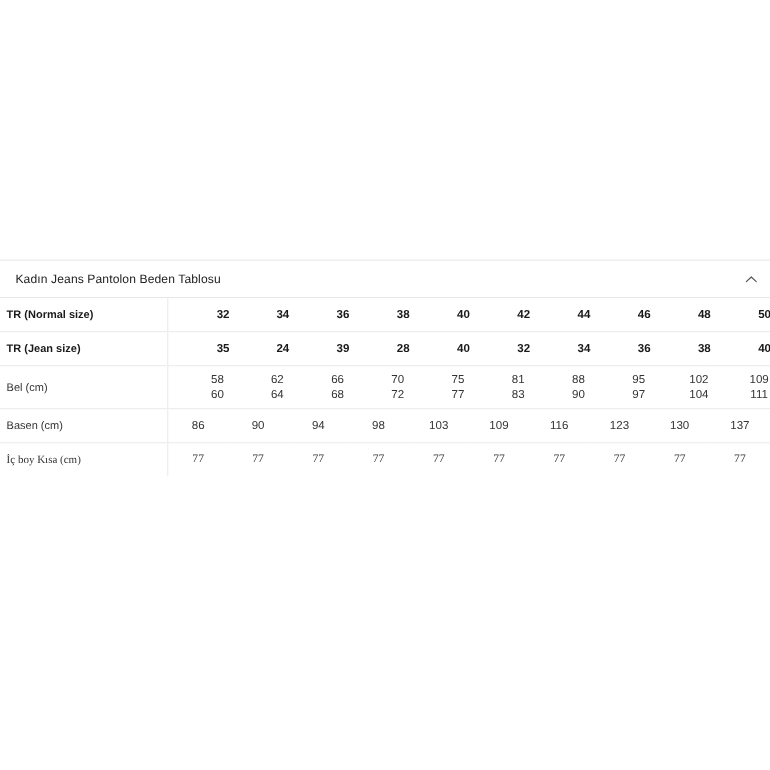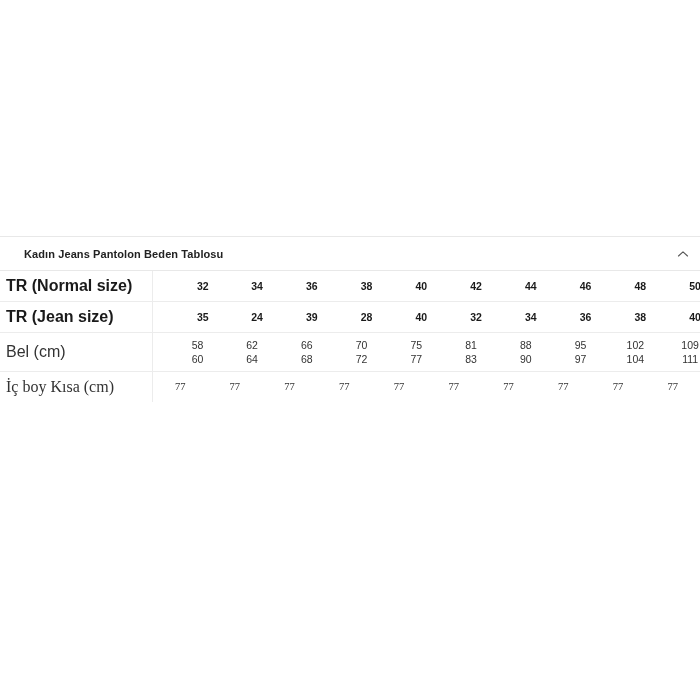--- a/index.html
+++ b/index.html
@@ -33,24 +33,24 @@
     height: 33px;
     border-top: 1px solid #e8e8e8;
     border-bottom: 1px solid #e8e8e8;
     display: flex;
     align-items: center;
     background: #ffffff;
   }
 
   .panel-title {
     font-size: 11px;
-    font-weight: bold;
+    font-weight: normal;
     color: #222222;
     letter-spacing: 0.1px;
-    padding-left: 24px;
+    padding-left: 14px;
   }
 
   .chevron {
     position: absolute;
     right: 10px;
     top: 50%;
     transform: translateY(-50%);
     width: 14px;
     height: 14px;
     display: block;
@@ -66,21 +66,21 @@
     border-bottom: 1px solid #ececec;
   }
 
   table.size-table tr:last-child {
     border-bottom: none;
   }
 
   td.row-label {
     width: 145px;
     padding-left: 6px;
-    font-size: 16px;
+    font-size: 10px;
     color: #333333;
     text-align: left;
     vertical-align: middle;
     border-right: 1px solid #ececec;
     background: #ffffff;
   }
 
   td.row-label.bold {
     font-weight: bold;
     color: #1a1a1a;
@@ -195,20 +195,33 @@
           <td class="val dual">
             <span>102</span>
             <span>104</span>
           </td>
           <td class="val dual">
             <span>109</span>
             <span>111</span>
           </td>
         </tr>
 
+        <tr class="r-basen">
+          <td class="row-label">Basen (cm)</td>
+          <td class="val">86</td>
+          <td class="val">90</td>
+          <td class="val">94</td>
+          <td class="val">98</td>
+          <td class="val">103</td>
+          <td class="val">109</td>
+          <td class="val">116</td>
+          <td class="val">123</td>
+          <td class="val">130</td>
+          <td class="val">137</td>
+        </tr>
 
         <tr class="r-kisa">
           <td class="row-label">İç boy Kısa (cm)</td>
           <td class="val">77</td>
           <td class="val">77</td>
           <td class="val">77</td>
           <td class="val">77</td>
           <td class="val">77</td>
           <td class="val">77</td>
           <td class="val">77</td>

